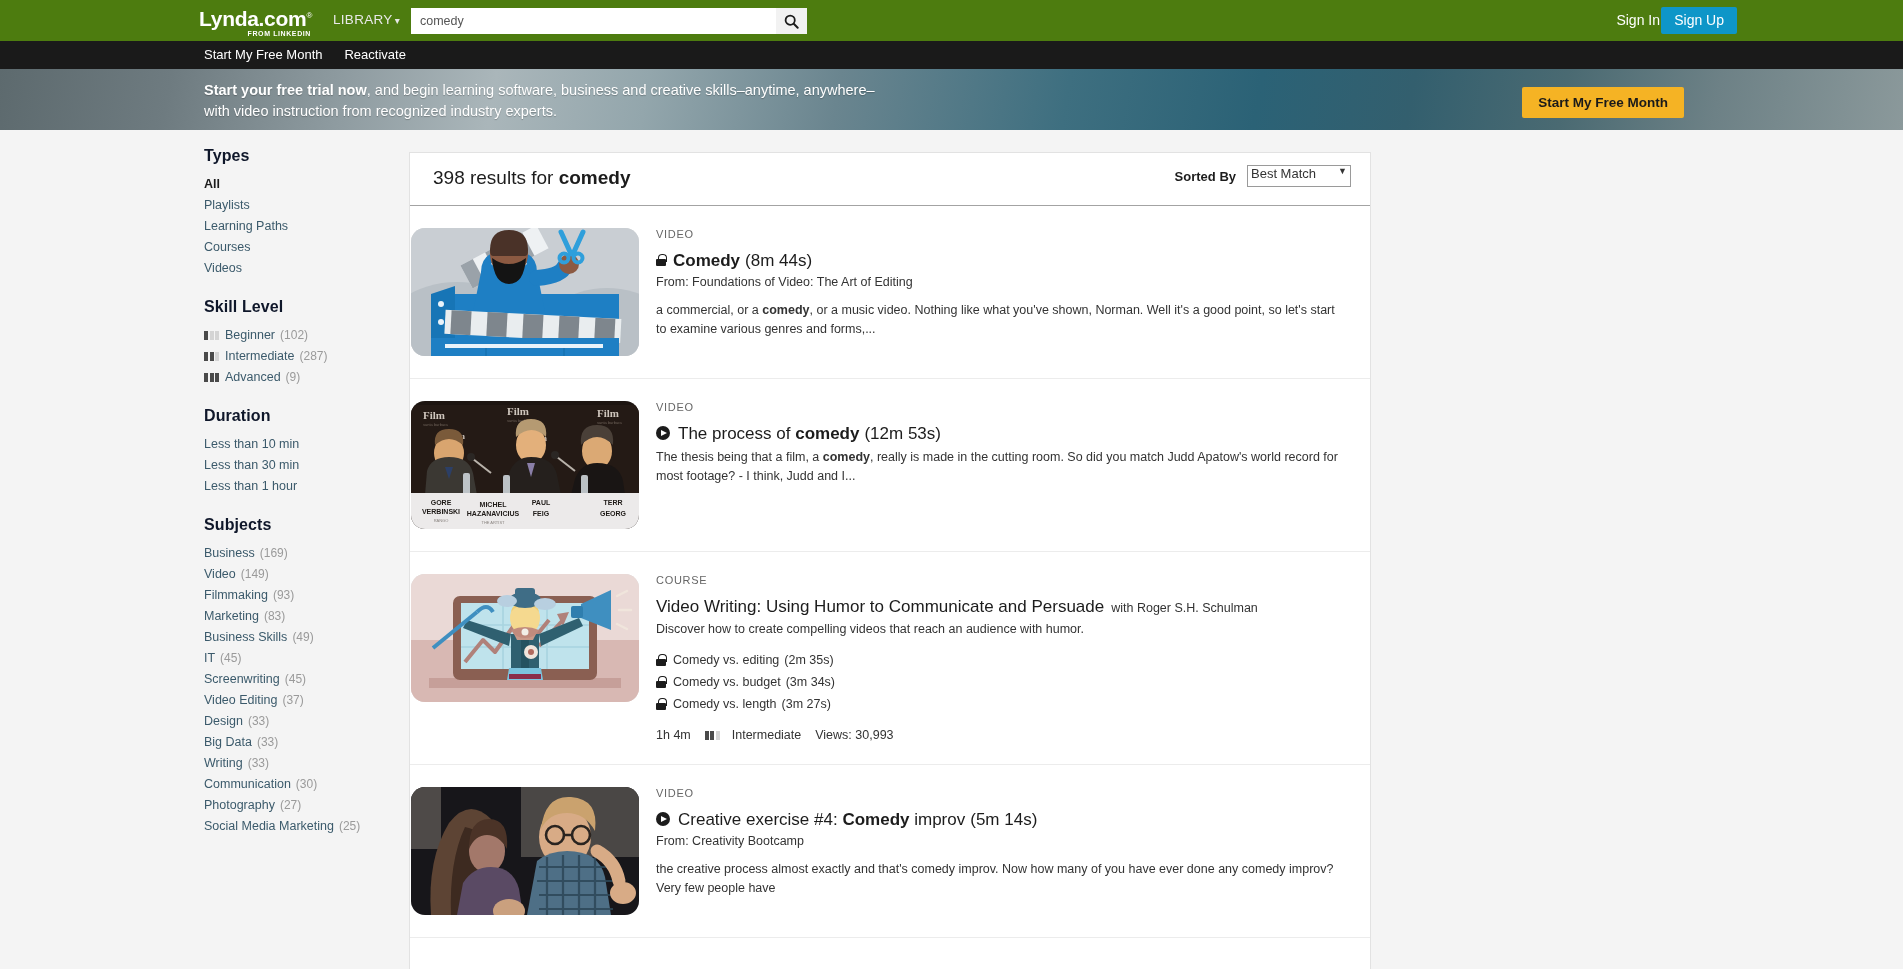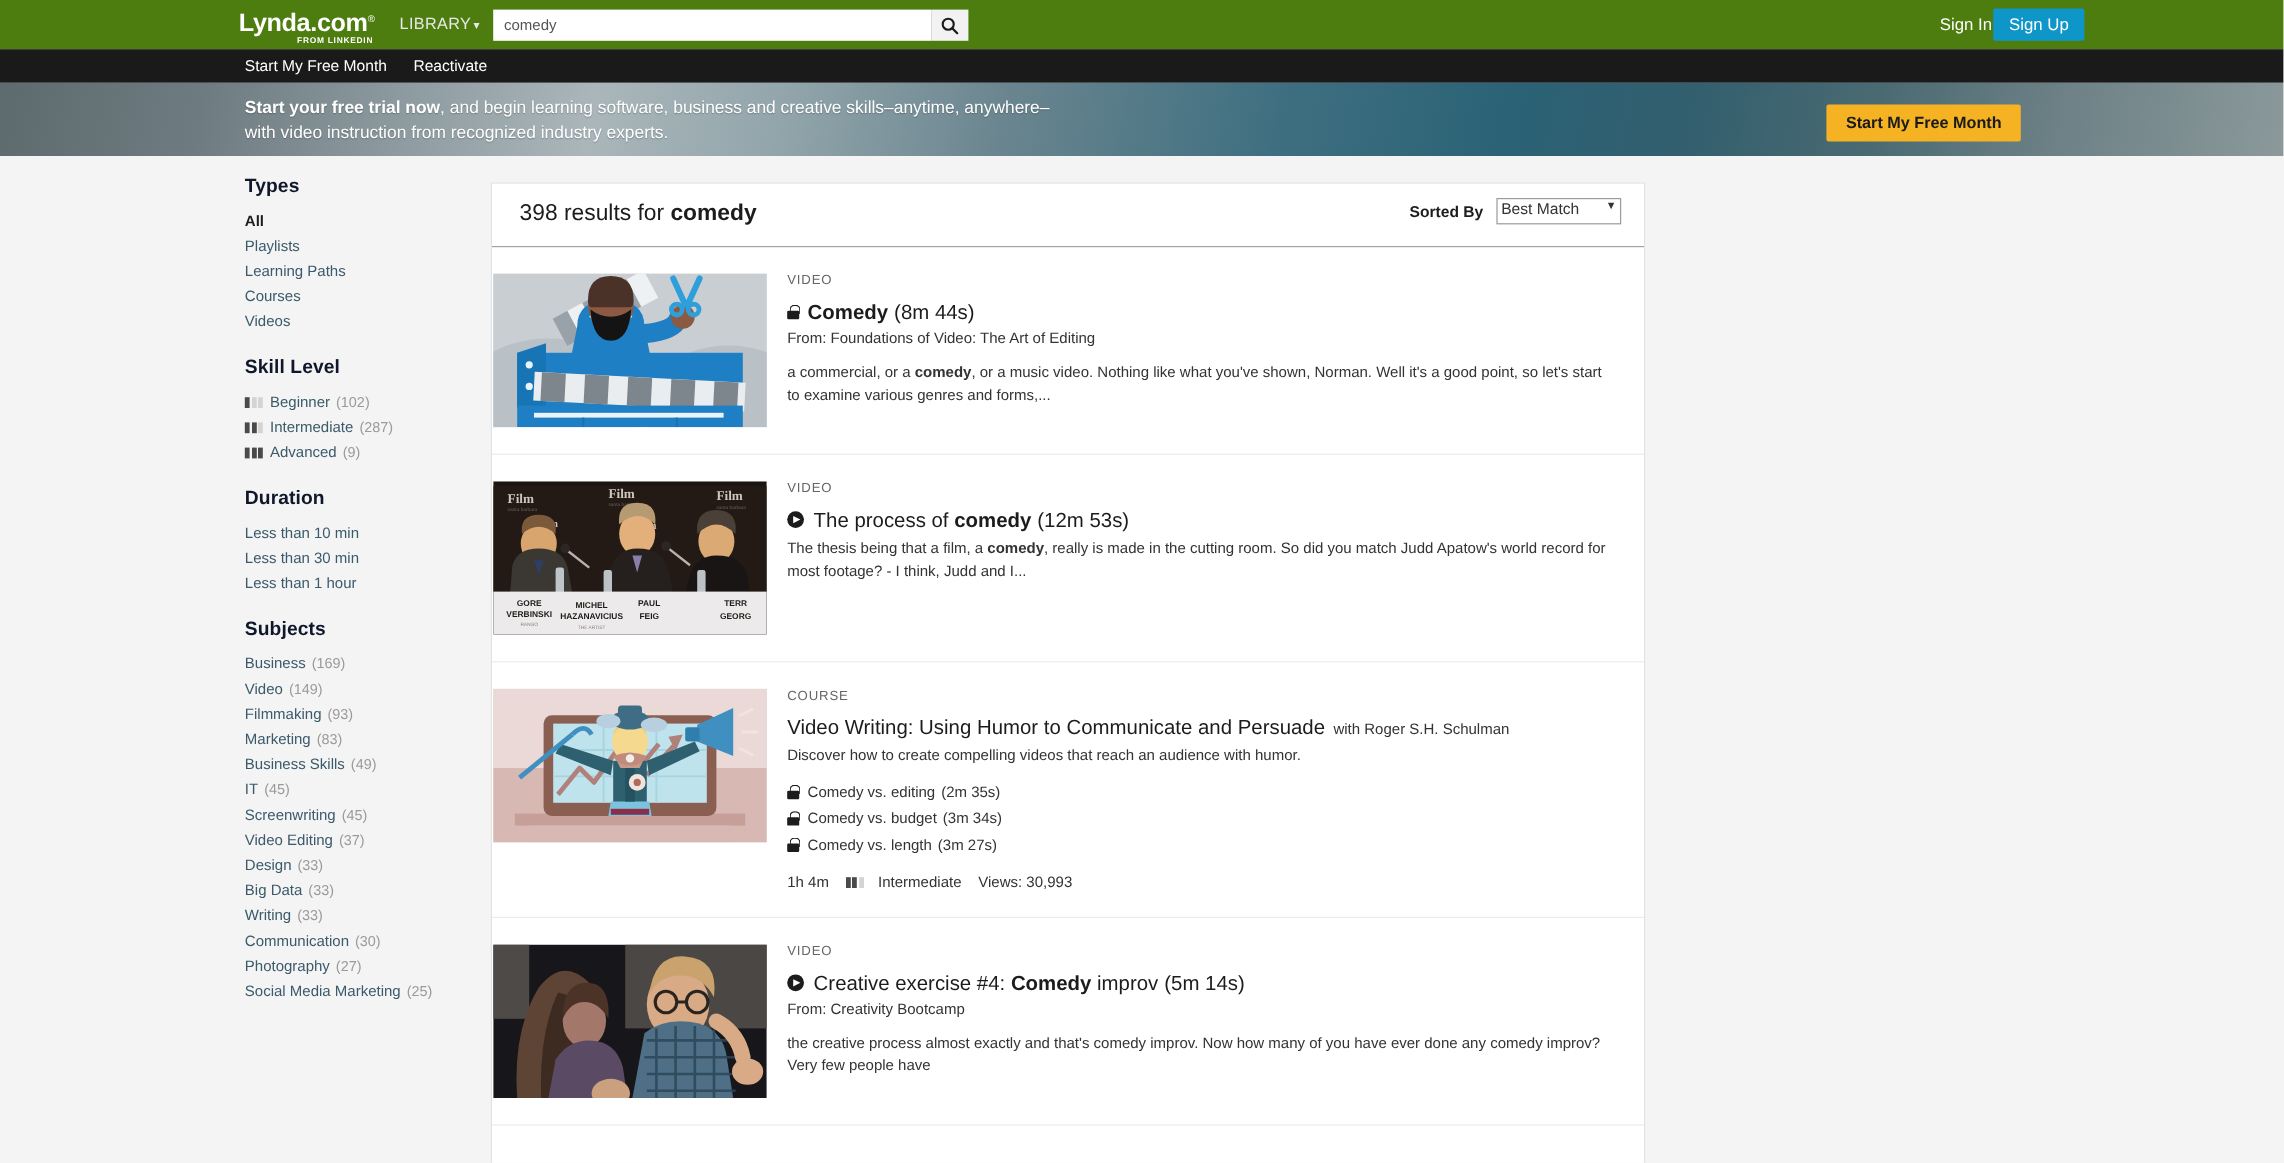--- a/index.html
+++ b/index.html
@@ -282,20 +282,21 @@
   }
   .thumb {
     width: 228px;
     height: 128px;
     flex: 0 0 228px;
     margin-left: 1px;
     position: relative;
     overflow: hidden;
     cursor: pointer;
     background: #d8d8d8;
+    border-radius: 14px;
   }
   .rowbody { padding-left: 17px; flex: 1; min-width: 0; }
   .kind {
     font-size: 11px;
     color: #666;
     letter-spacing: 0.7px;
     margin-bottom: 10px;
   }
   .title-line {
     font-size: 17px;

